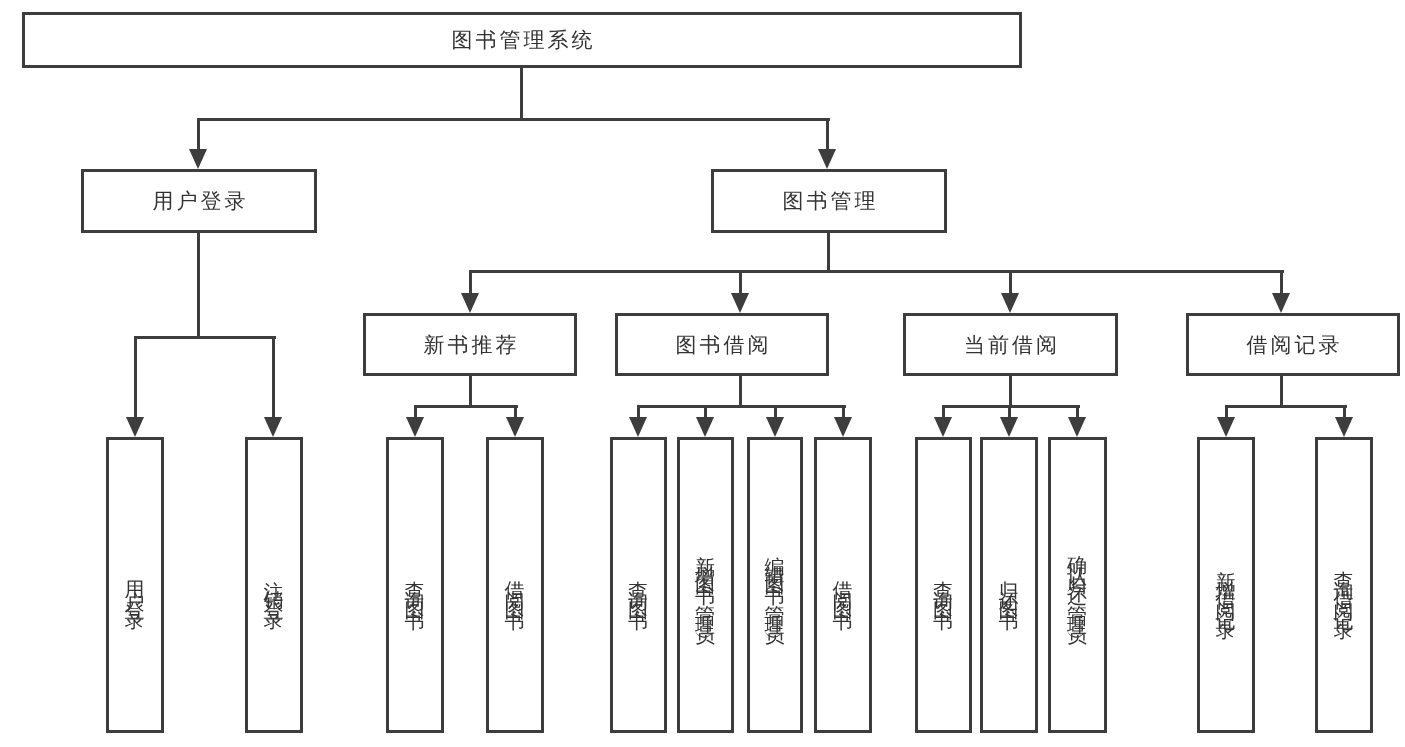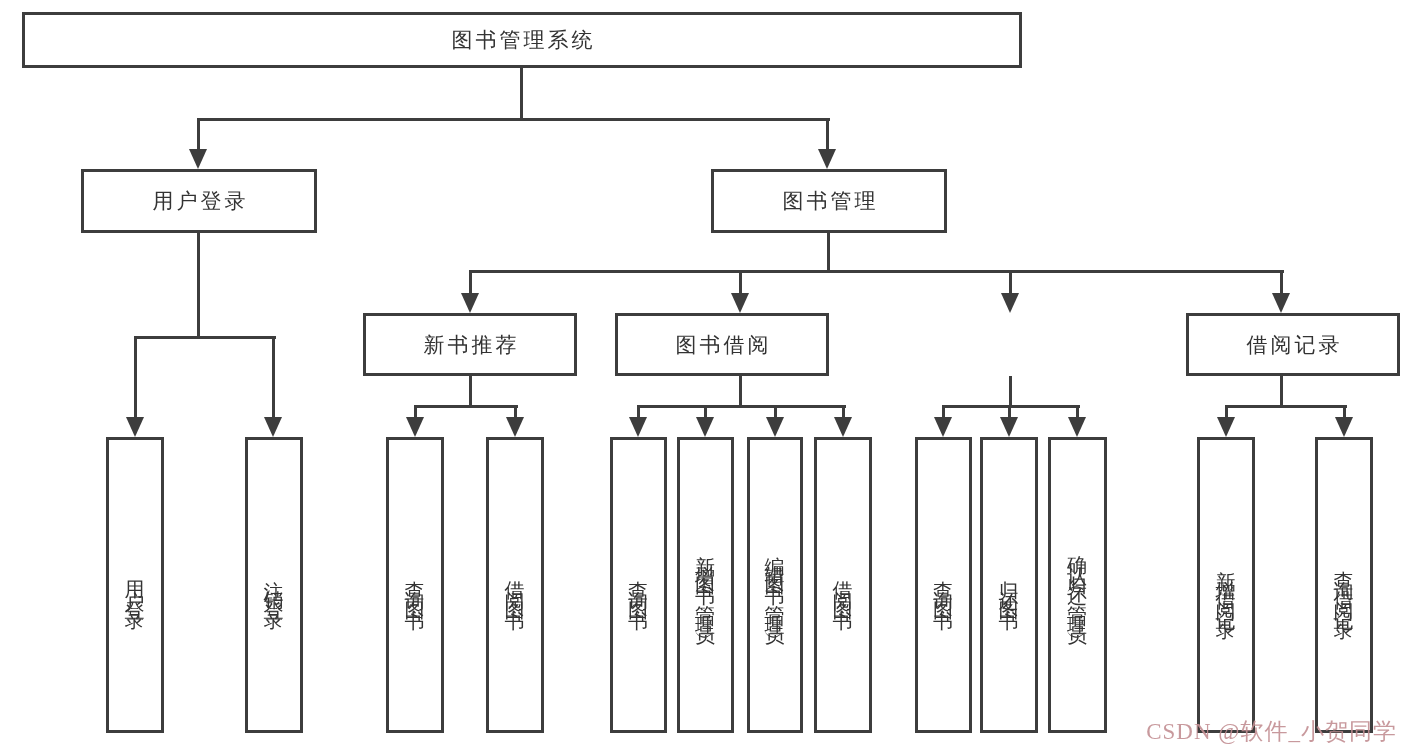--- a/index.html
+++ b/index.html
@@ -106,20 +106,23 @@
   <div class="box hbox" style="left:363px;top:313px;width:214px;height:63px">
     <span>新书推荐</span>
   </div>
 
   <div class="box hbox" style="left:711px;top:169px;width:236px;height:64px">
     <span>图书管理</span>
   </div>
   <div class="box hbox" style="left:615px;top:313px;width:214px;height:63px">
     <span>图书借阅</span>
   </div>
+  <div class="box hbox" style="left:903px;top:313px;width:215px;height:63px">
+    <span>当前借阅</span>
+  </div>
   <div class="box hbox" style="left:1186px;top:313px;width:214px;height:63px">
     <span>借阅记录</span>
   </div>
 
   <div class="box vbox" style="left:106px;top:437px;width:58px;height:296px">
     <span>用户登录</span>
   </div>
   <div class="box vbox" style="left:245px;top:437px;width:58px;height:296px">
     <span>注销登录</span>
   </div>
@@ -154,14 +157,13 @@
     <span>确认归还（管理员）</span>
   </div>
 
   <div class="box vbox" style="left:1197px;top:437px;width:58px;height:296px">
     <span>新增借阅记录</span>
   </div>
   <div class="box vbox" style="left:1315px;top:437px;width:58px;height:296px">
     <span>查询借阅记录</span>
   </div>
 
-  <div class="watermark">CSDN @软件_小贺同学</div>
 </div>
 
 </body></html>

